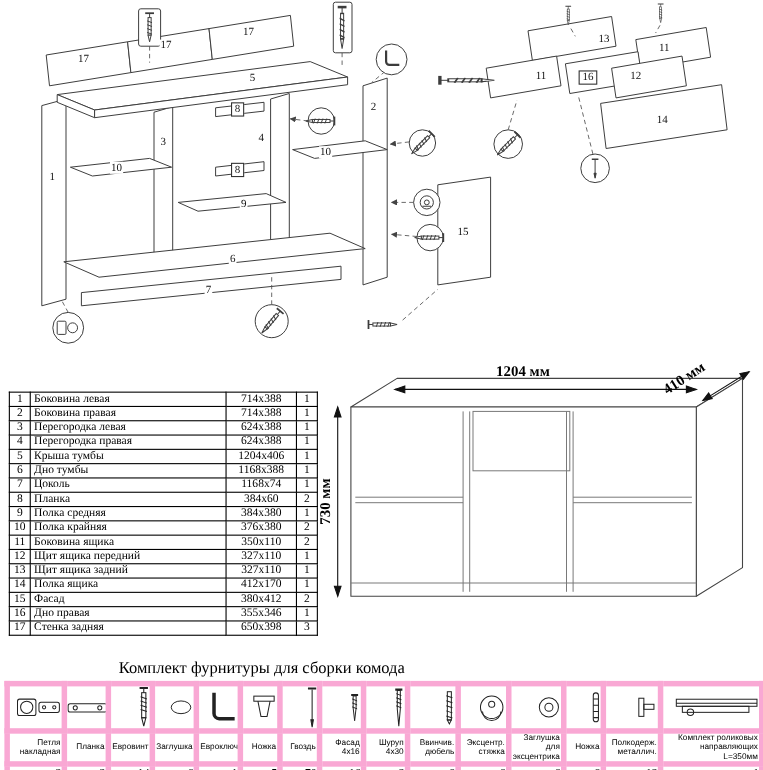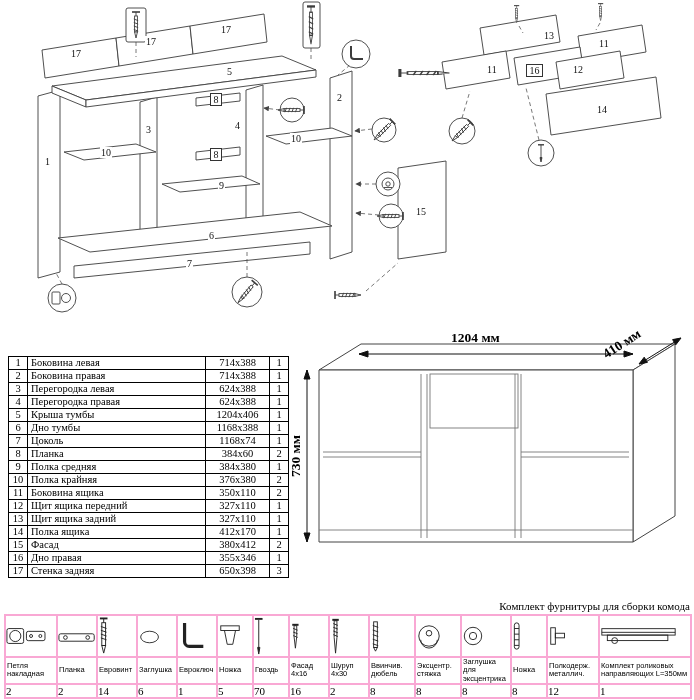--- a/index.html
+++ b/index.html
@@ -24,23 +24,23 @@
   .parts{position:absolute;left:8px;top:356px}
   .parts table{border-collapse:collapse}
   .parts td{border:1px solid #000;font-size:10.5px;height:13px;line-height:1;padding:0 3px;white-space:nowrap}
   .parts td.c-num{width:19px;text-align:center;padding:0 1px}
   .parts td.c-name{width:178px}
   .parts td.c-size{width:64px;text-align:center}
   .parts td.c-qty{width:19px;text-align:center}
 
   
   .hw{position:absolute;left:4px;top:600px;width:686px}
-  .hw-title{font-size:11px;text-align:right;padding-left:104px;margin-bottom:2px}
+  .hw-title{font-size:15px;text-align:left;padding-left:104px;margin-bottom:2px}
   .hw table{border-collapse:collapse;table-layout:fixed;width:686px}
-  .hw td{border:2px solid #f9a8d4;text-align:left;vertical-align:middle;overflow:hidden}
+  .hw td{border:5px solid #f9a8d4;text-align:right;vertical-align:middle;overflow:hidden}
   .hw .icon-cell{height:42px}
   .hw .icon-cell svg{vertical-align:middle}
   .hw .label-cell{font-family:"Liberation Sans",sans-serif;font-size:7.5px;line-height:1.1;height:19px;padding:0 1px}
   .hw .qty-cell{font-size:11px;height:14px}
 </style>
 </head>
 <body>
 
 <div class="page">
 

